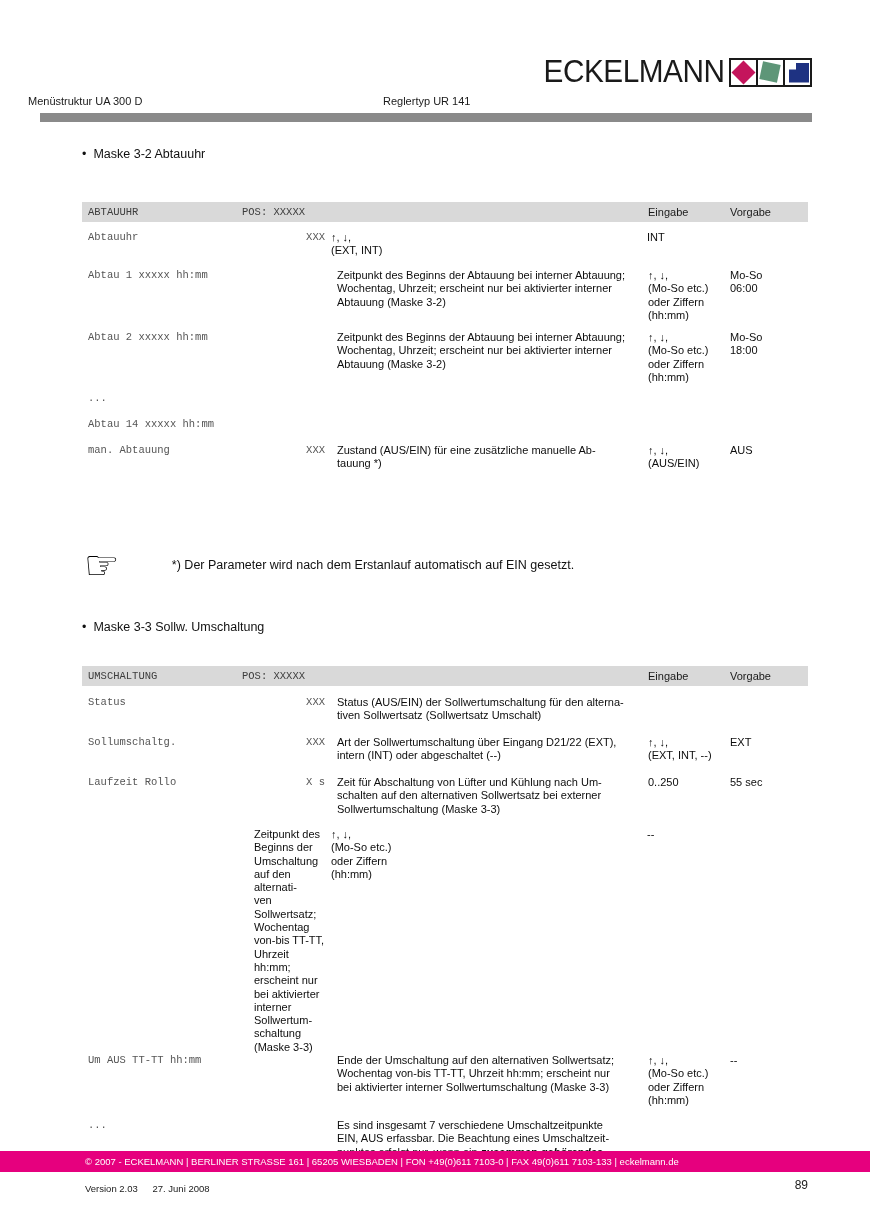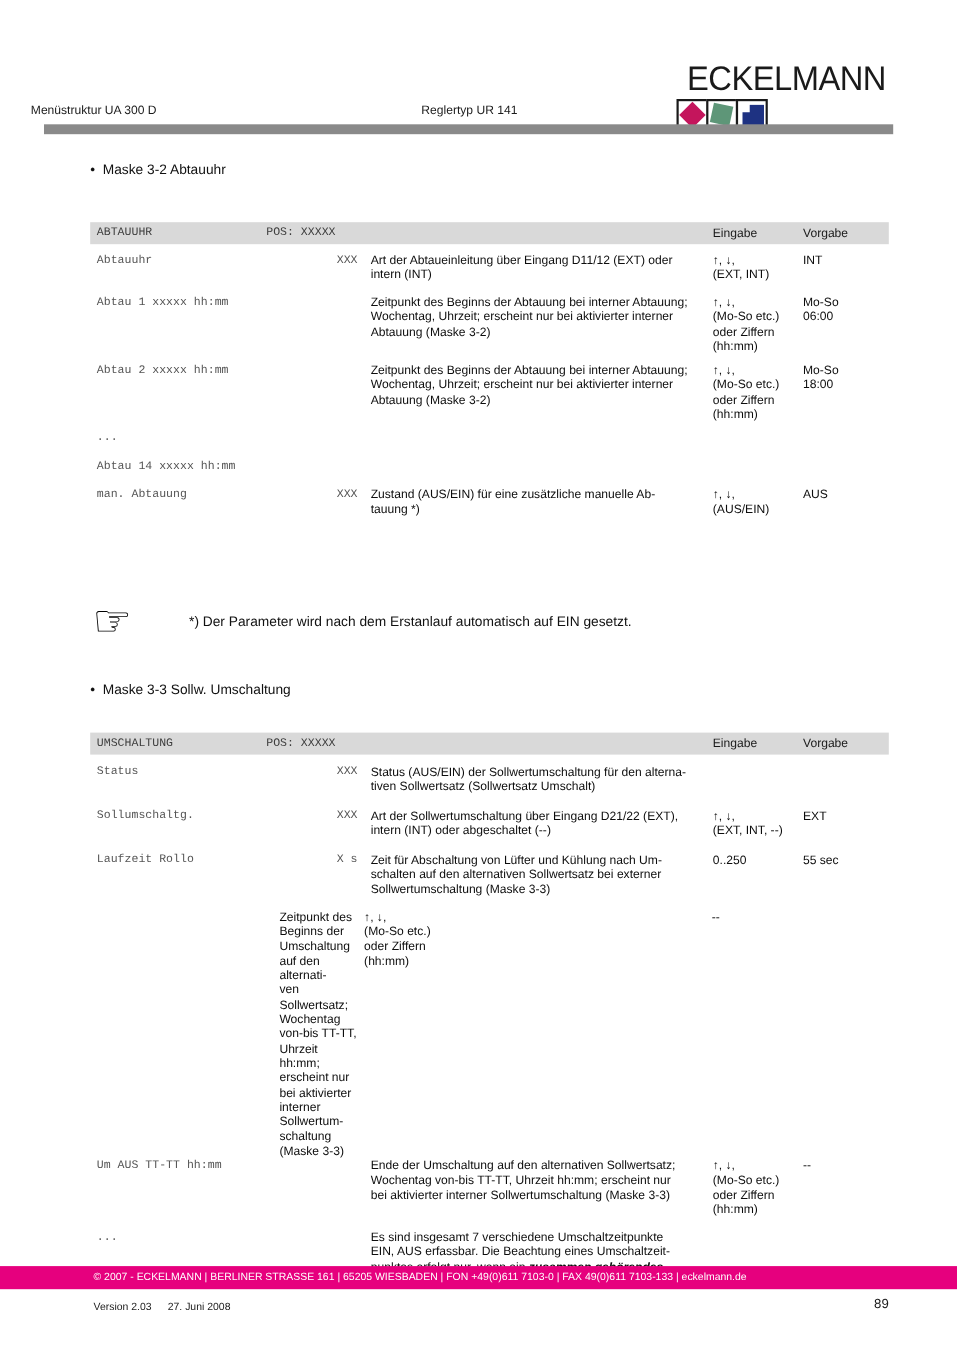--- a/index.html
+++ b/index.html
@@ -1,20 +1,20 @@
 <!DOCTYPE html>
 <html><head>
 <meta charset="utf-8">
 <style>
   html,body{margin:0;padding:0;background:#fff;}
   .page{position:relative;width:870px;height:1230px;background:#fff;overflow:hidden;
         font-family:"Liberation Sans",sans-serif;color:#111;}
 
   
-  .logo{position:absolute;top:54px;right:58px;display:flex;flex-direction:column;}
+  .logo{position:absolute;top:54px;right:58px;display:flex;align-items:center;}
   .logo-text{font-size:31px;font-weight:400;letter-spacing:-0.5px;color:#1a1a1a;
              transform:scaleX(.96);transform-origin:right;margin-right:7px;}
   .logo-boxes{display:flex;}
   .logo-box{width:25px;height:25px;border:2px solid #1a1a1a;background:#fff;position:relative;margin-left:-2px;}
   .logo-box .sq{position:absolute;}
   .sq-magenta{width:17px;height:17px;background:#c4155c;top:4px;left:4px;transform:rotate(45deg);}
   .sq-green{width:18px;height:18px;background:#5e9678;top:3px;left:3px;transform:rotate(12deg);}
   .sq-blue{width:20px;height:20px;background:#1e3282;top:3px;left:4px;
            clip-path:polygon(35% 0,100% 0,100% 100%,0 100%,0 35%,35% 35%);}
 
@@ -94,22 +94,20 @@
       <span class="hname">ABTAUUHR</span>
       <span class="hpos">POS: XXXXX</span>
       <span></span>
       <span class="hcol">Eingabe</span>
       <span class="hcol last">Vorgabe</span>
     </div>
 
     <div class="trow first" style="min-height:38px;">
       <span class="cell-param">Abtauuhr</span>
       <span class="cell-value">XXX</span>
-      <span class="cell-desc">Art der Abtaueinleitung über Eingang D11/12 (EXT) oder
-intern (INT)</span>
       <span class="cell-eingabe">↑, ↓,
 (EXT, INT)</span>
       <span class="cell-vorgabe">INT</span>
     </div>
     <div class="trow" style="min-height:62px;">
       <span class="cell-param">Abtau 1 xxxxx hh:mm</span>
       <span class="cell-value"></span>
       <span class="cell-desc">Zeitpunkt des Beginns der Abtauung bei interner Abtauung;
 Wochentag, Uhrzeit; erscheint nur bei aktivierter interner
 Abtauung (Maske 3-2)</span>

